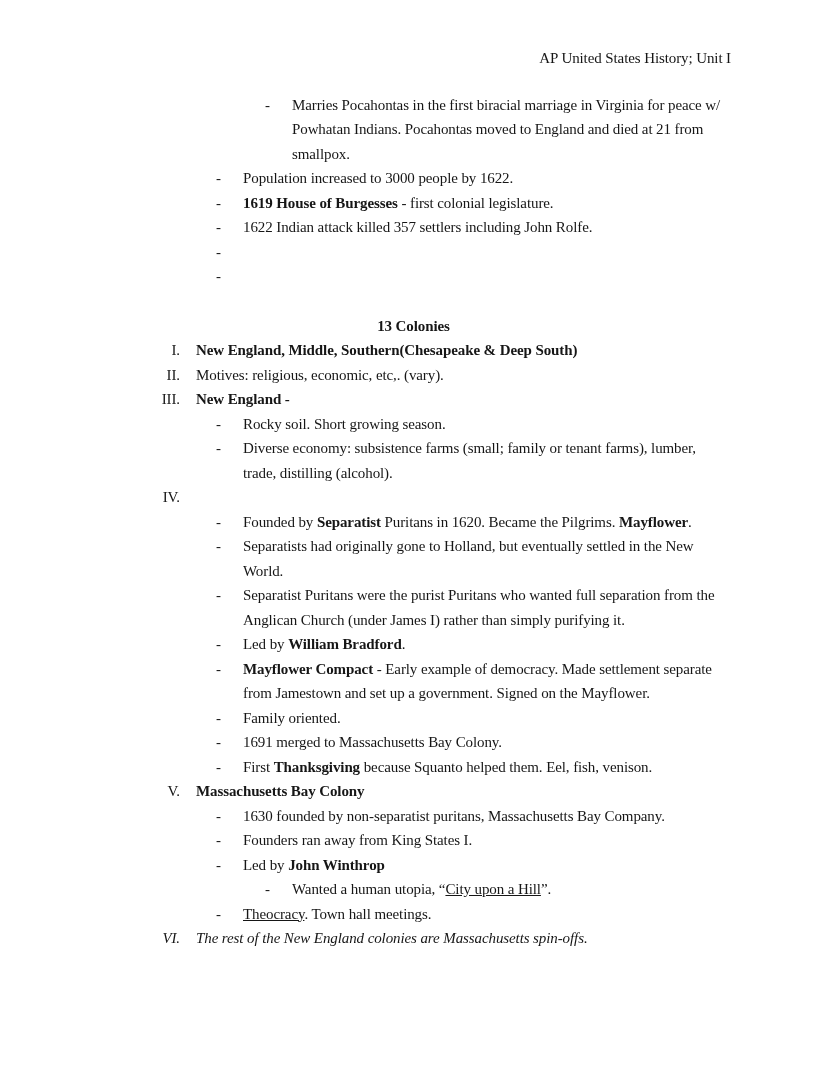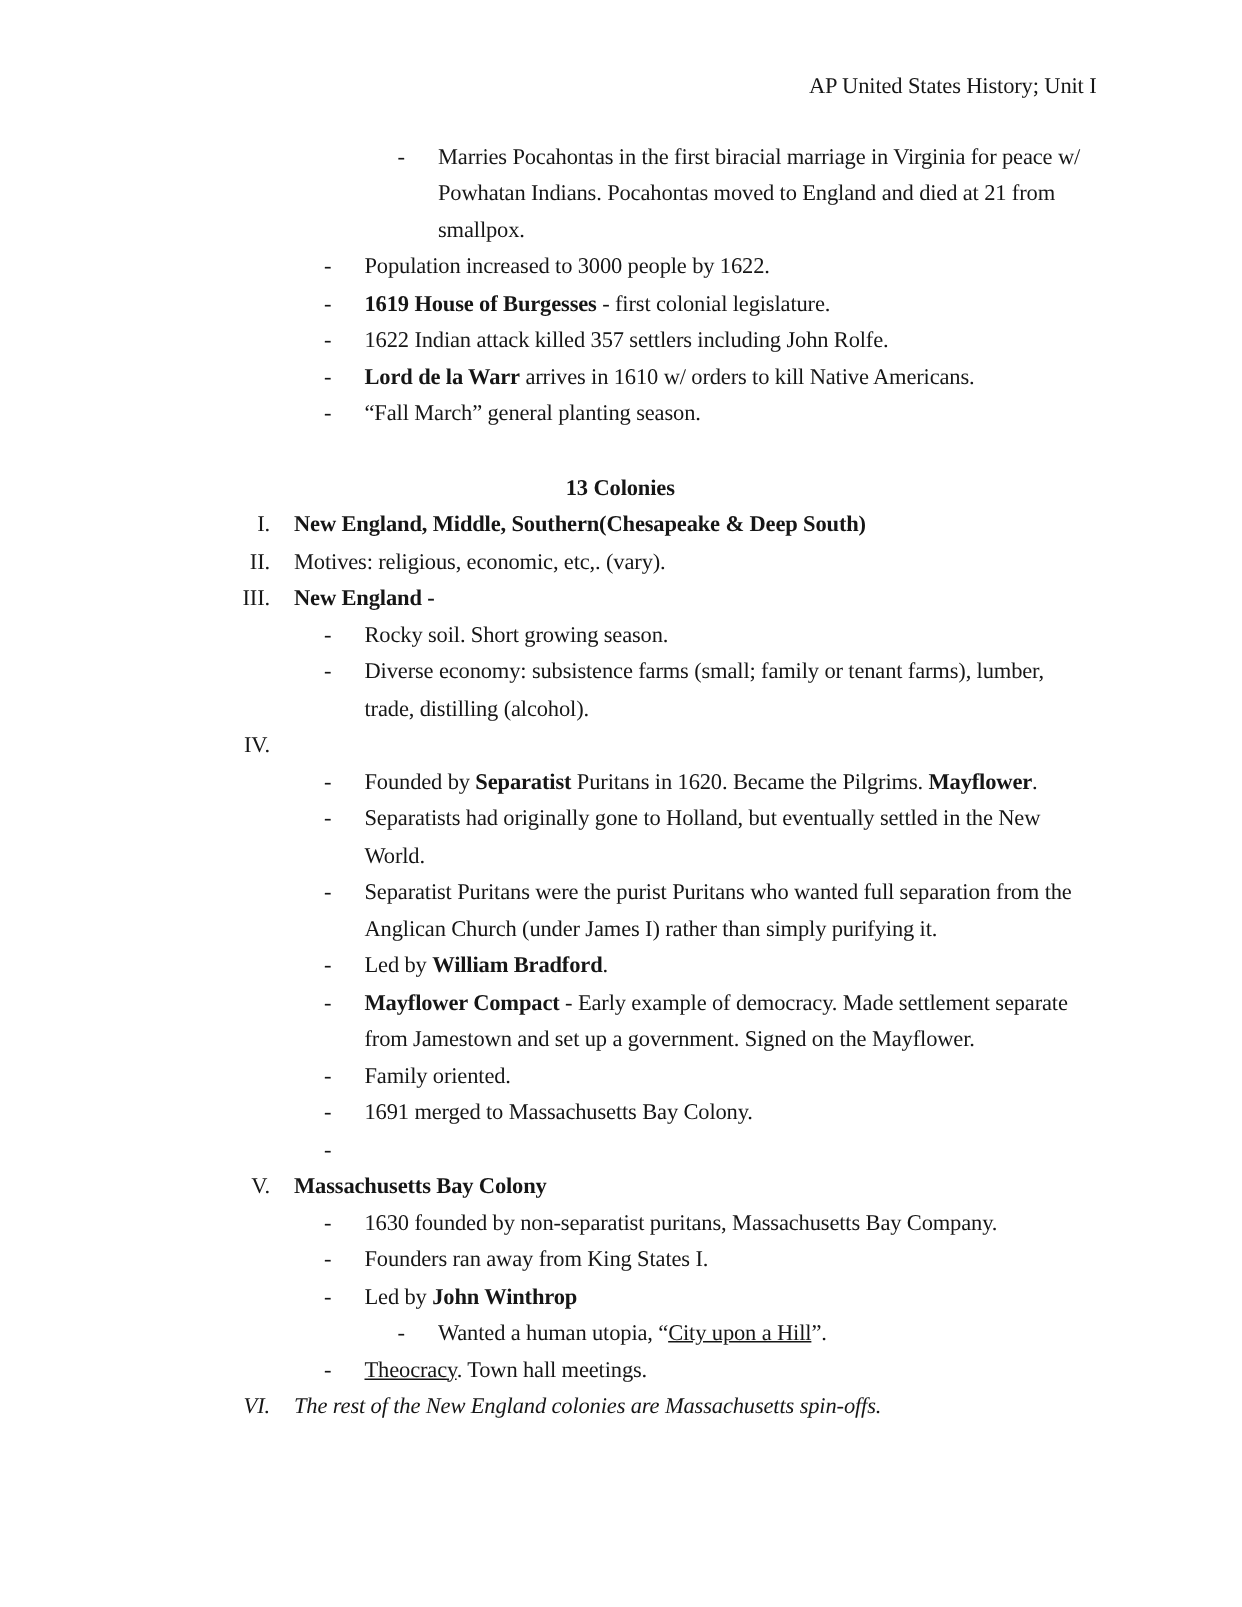--- a/index.html
+++ b/index.html
@@ -48,25 +48,23 @@
       <div class="line bullet lvl1">
         <span class="marker">-</span>
         <span class="txt"><span class="b">1619 House of Burgesses</span><span> - first colonial legislature.</span></span>
       </div>
       <div class="line bullet lvl1">
         <span class="marker">-</span>
         <span class="txt"><span>1622 Indian attack killed 357 settlers including John Rolfe.</span></span>
       </div>
       <div class="line bullet lvl1">
         <span class="marker">-</span>
-        <span class="txt"><span class="b">Lord de la Warr</span><span> arrives in 1610 w/ orders to kill Native Americans.</span></span>
       </div>
       <div class="line bullet lvl1">
         <span class="marker">-</span>
-        <span class="txt"><span>“Fall March” general planting season.</span></span>
       </div>
       <div class="line heading lvl0" style="margin-top: 25px; text-align: center;">
         <span class="txt"><span class="b">13 Colonies</span></span>
       </div>
       <div class="line roman">
         <span class="marker">I.</span>
         <span class="txt"><span class="b">New England, Middle, Southern(Chesapeake &amp; Deep South)</span></span>
       </div>
       <div class="line roman">
         <span class="marker">II.</span>
@@ -110,20 +108,21 @@
       <div class="line bullet lvl1">
         <span class="marker">-</span>
         <span class="txt"><span>Family oriented.</span></span>
       </div>
       <div class="line bullet lvl1">
         <span class="marker">-</span>
         <span class="txt"><span>1691 merged to Massachusetts Bay Colony.</span></span>
       </div>
       <div class="line bullet lvl1">
         <span class="marker">-</span>
+        <span class="txt"><span>First </span><span class="b">Thanksgiving</span><span> because Squanto helped them. Eel, fish, venison.</span></span>
       </div>
       <div class="line roman">
         <span class="marker">V.</span>
         <span class="txt"><span class="b">Massachusetts Bay Colony</span></span>
       </div>
       <div class="line bullet lvl1">
         <span class="marker">-</span>
         <span class="txt"><span>1630 founded by non-separatist puritans, Massachusetts Bay Company.</span></span>
       </div>
       <div class="line bullet lvl1">

